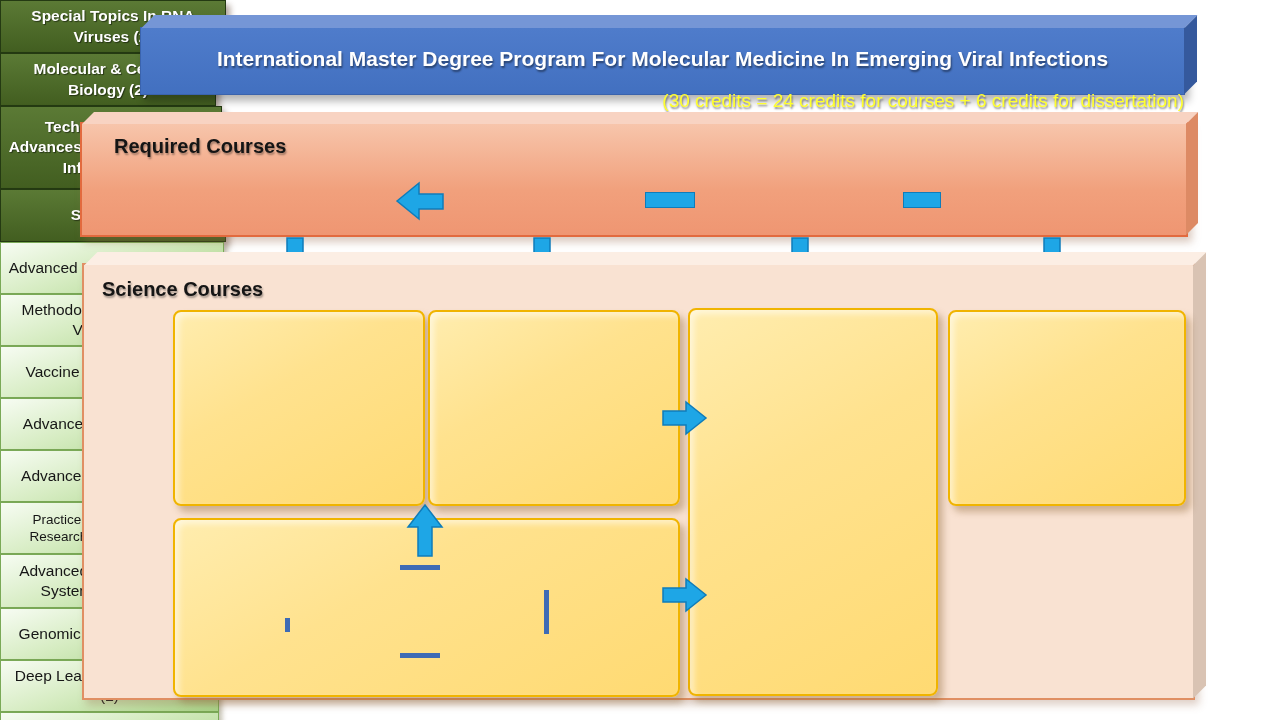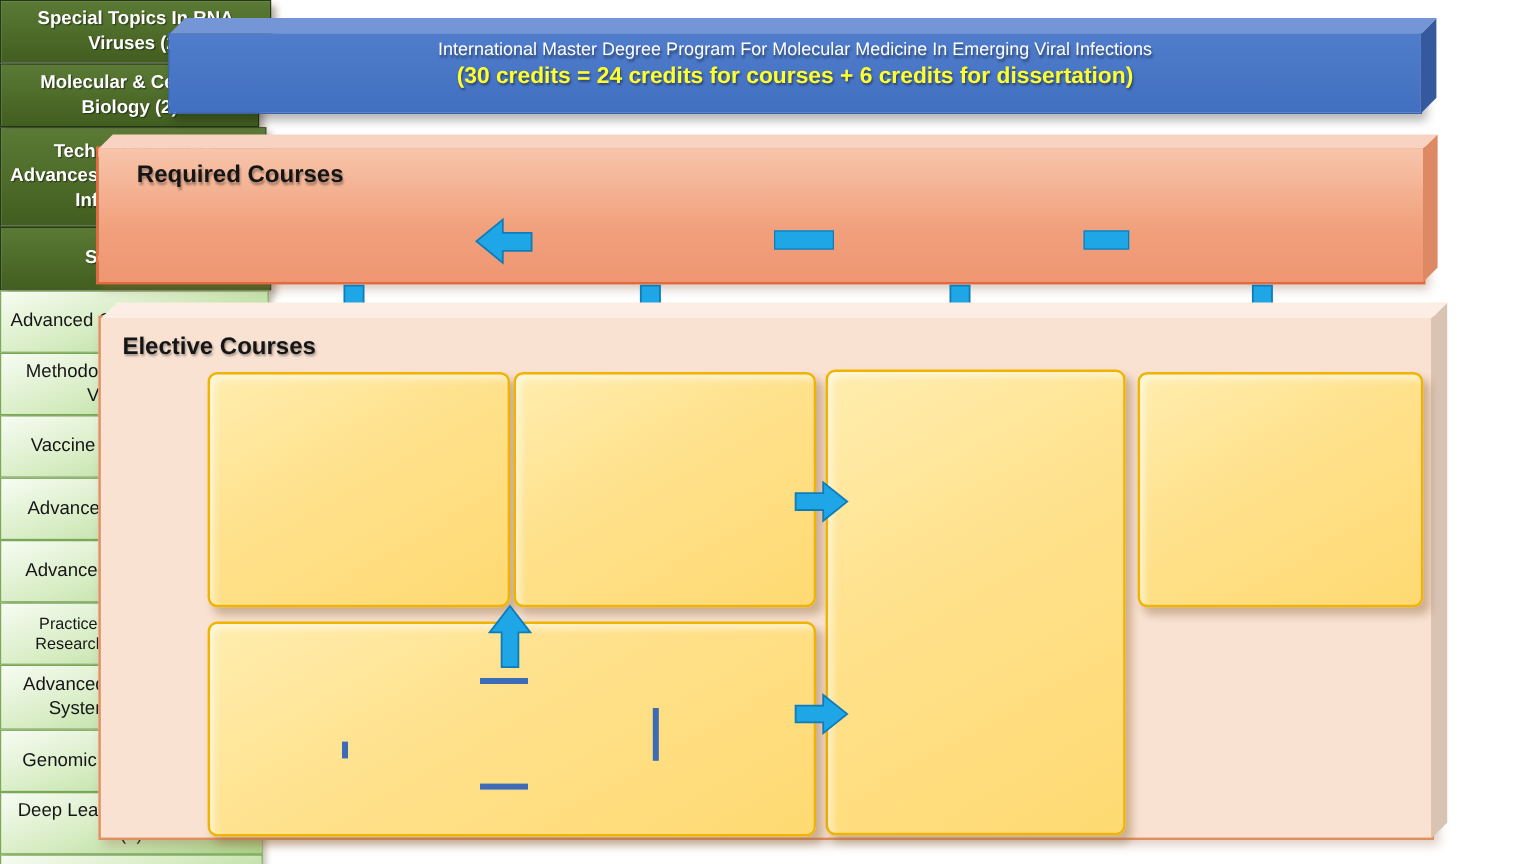--- a/index.html
+++ b/index.html
@@ -12,24 +12,24 @@
   .box3d{position:absolute;box-sizing:border-box;}
   .box3d::before{content:"";position:absolute;left:calc(var(--d)/2);top:calc(var(--d) * -1);
       width:100%;height:var(--d);background:var(--topf);transform:skewX(-45deg);}
   .box3d::after{content:"";position:absolute;top:calc(var(--d) / -2);right:calc(var(--d) * -1);
       width:var(--d);height:100%;background:var(--sidef);transform:skewY(-45deg);}
 
   
   .banner{--d:13px;--topf:#7596d6;--sidef:#35599d;
       background:linear-gradient(180deg,#4f7ccb,#4270c0);border:1px solid #3a63ad;
       box-shadow:4px 6px 8px rgba(0,0,0,.30);text-align:center;}
-  .banner .t1{margin-top:5px;font-size:15px;font-weight:normal;color:#fff;
+  .banner .t1{margin-top:19px;font-size:21px;font-weight:bold;color:#fff;
       text-shadow:1px 2px 2px rgba(0,0,0,.45);}
-  .banner .t2{margin-top:3px;font-size:19px;font-weight:bold;color:#ffff2e;
-      text-shadow:1px 2px 2px rgba(0,0,0,.45);}
+  .banner .t2{margin-top:19px;font-size:19px;font-weight:normal;color:#ffff2e;
+      text-shadow:1px 2px 2px rgba(0,0,0,.45);text-align:right;}
 
   
   .sec-required{--d:12px;--topf:#f8d3c2;--sidef:#dd8a64;
       background:linear-gradient(180deg,#f7c5ab 0%,#f1a07c 60%,#ef9672 100%);
       border:2px solid #e26a3e;box-shadow:4px 5px 8px rgba(150,100,70,.35);}
   .sec-elective{--d:13px;--topf:#fceee4;--sidef:#d9c3b3;
       background:#f9e2d2;border:2px solid #e08f63;
       box-shadow:4px 5px 8px rgba(150,100,70,.30);}
   .sec-heading{font-size:20px;font-weight:bold;color:#151515;
       text-shadow:1px 2px 2px rgba(0,0,0,.35);}
@@ -99,21 +99,21 @@
   <polygon points="11,1 27,1 27,30 37,30 19,54 1,30 11,30"></polygon>
 </svg>
 <svg class="arrow" style="left:781px;top:237px;" width="38" height="55">
   <polygon points="11,1 27,1 27,30 37,30 19,54 1,30 11,30"></polygon>
 </svg>
 <svg class="arrow" style="left:1033px;top:237px;" width="38" height="55">
   <polygon points="11,1 27,1 27,30 37,30 19,54 1,30 11,30"></polygon>
 </svg>
 
 <div class="box3d sec-elective" style="left:82px;top:263px;width:1113px;height:437px;">
-  <div class="sec-heading" style="margin:13px 0 0 18px;">Elective Courses</div>
+  <div class="sec-heading" style="margin:13px 0 0 18px;">Science Courses</div>
 </div>
 
 <div class="abs ycard" style="left:173px;top:310px;width:252px;height:196px;"></div>
 <div class="abs ycard" style="left:428px;top:310px;width:252px;height:196px;"></div>
 <div class="abs ycard" style="left:688px;top:308px;width:250px;height:388px;"></div>
 <div class="abs ycard" style="left:948px;top:310px;width:238px;height:196px;"></div>
 <div class="abs ycard" style="left:173px;top:518px;width:507px;height:179px;"></div>
 
 <div class="gbox" style="left:188px;top:322px;width:210px;height:46px;">
   <span>Advanced Clinical Virology (2)</span>

